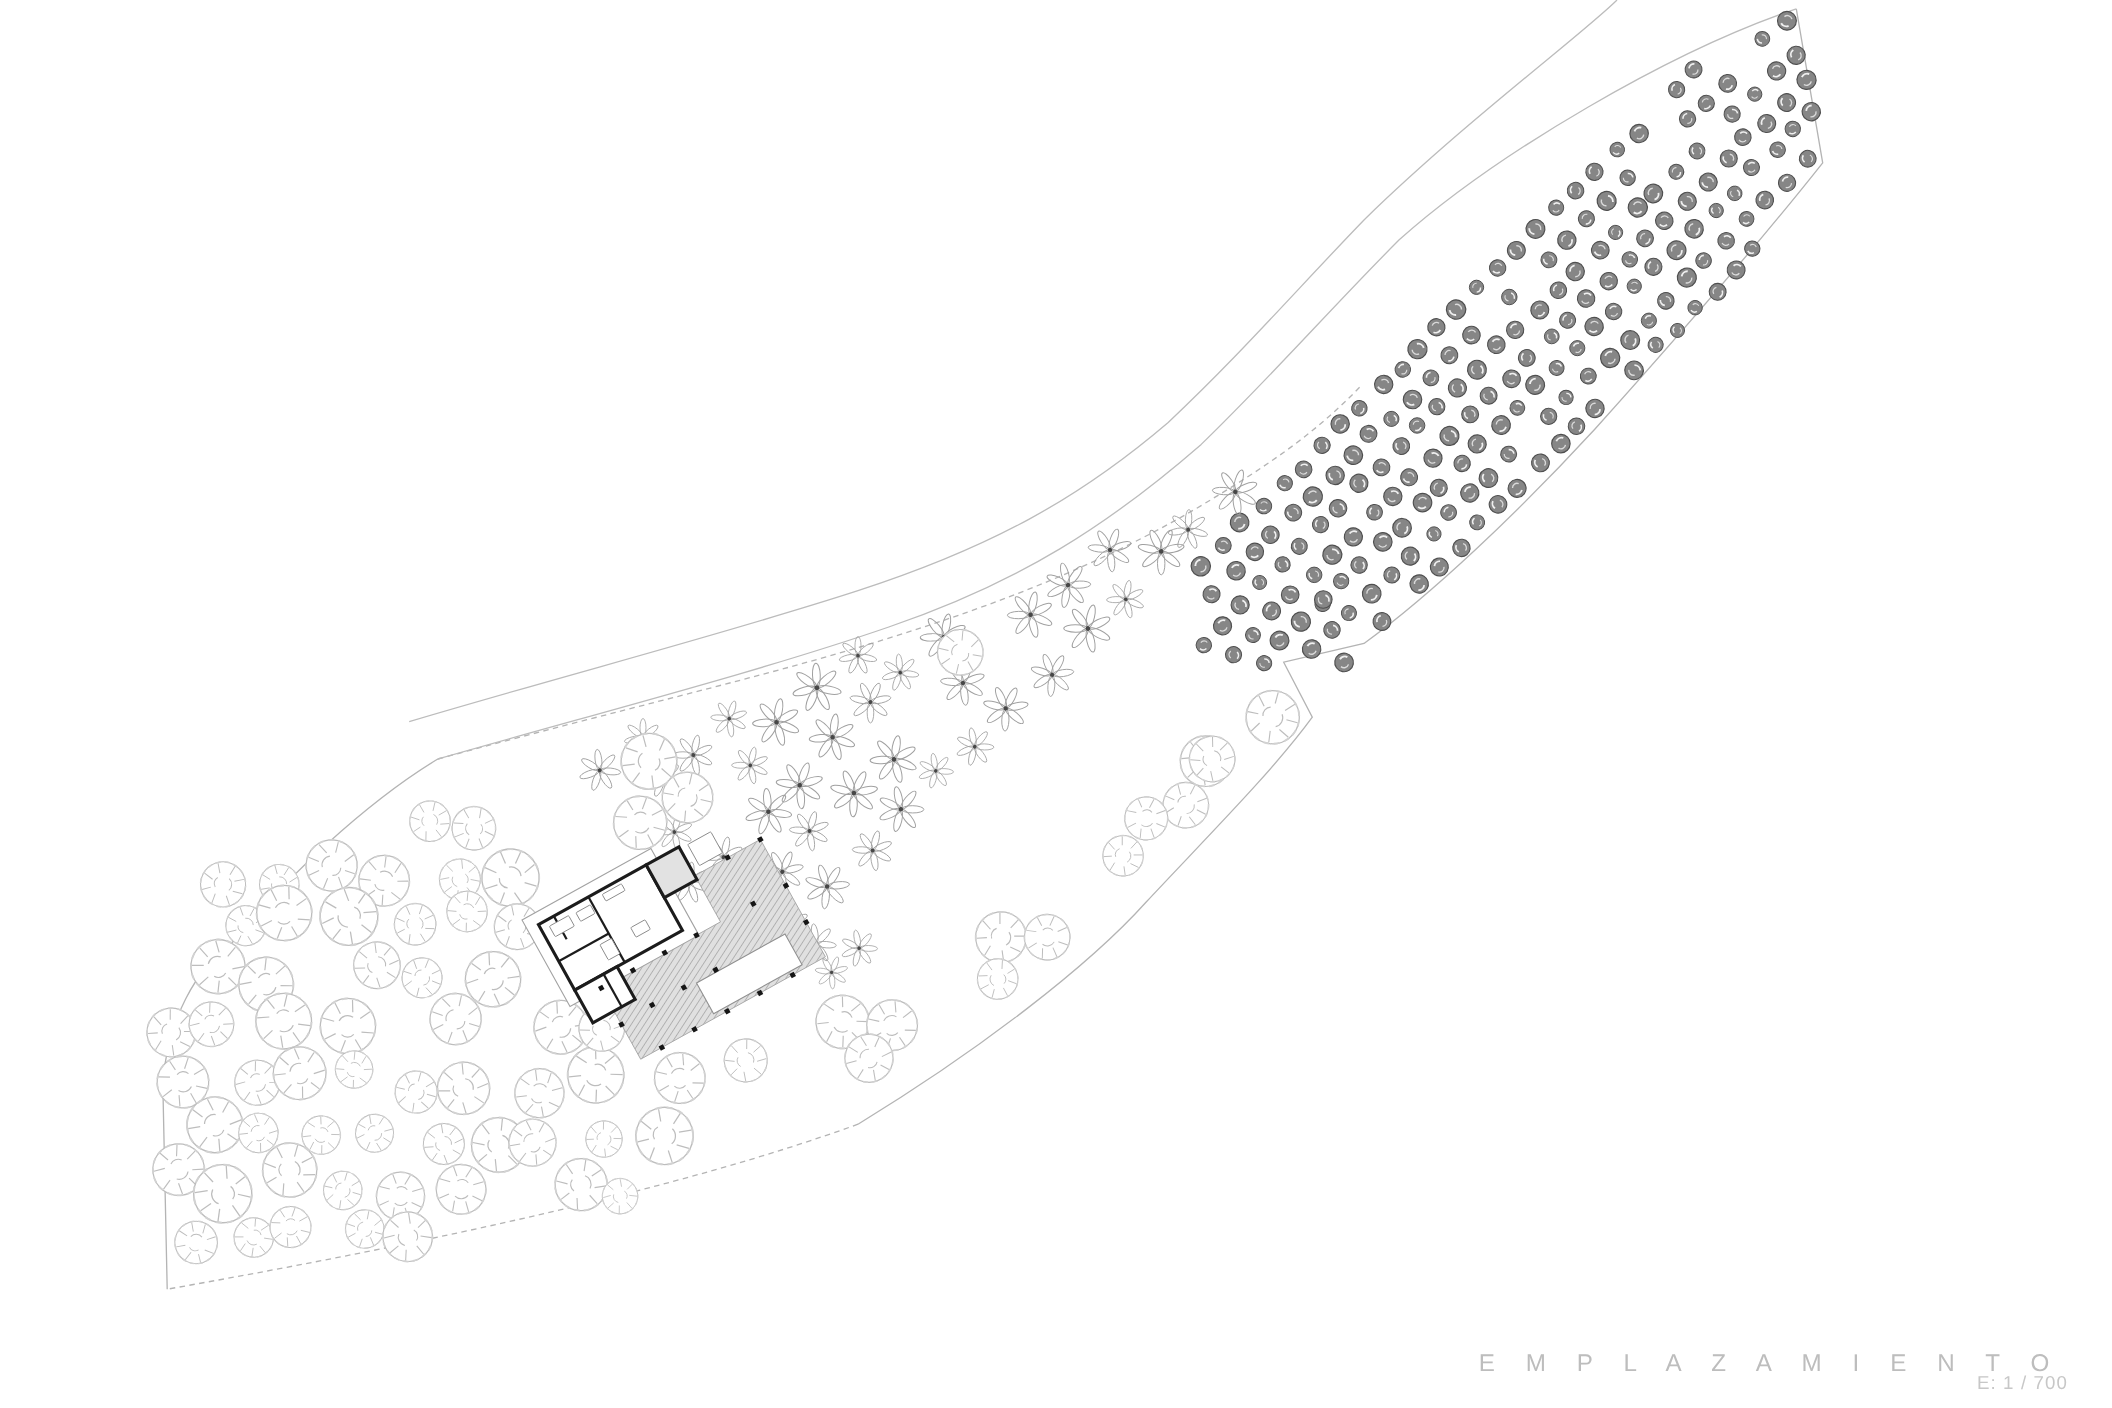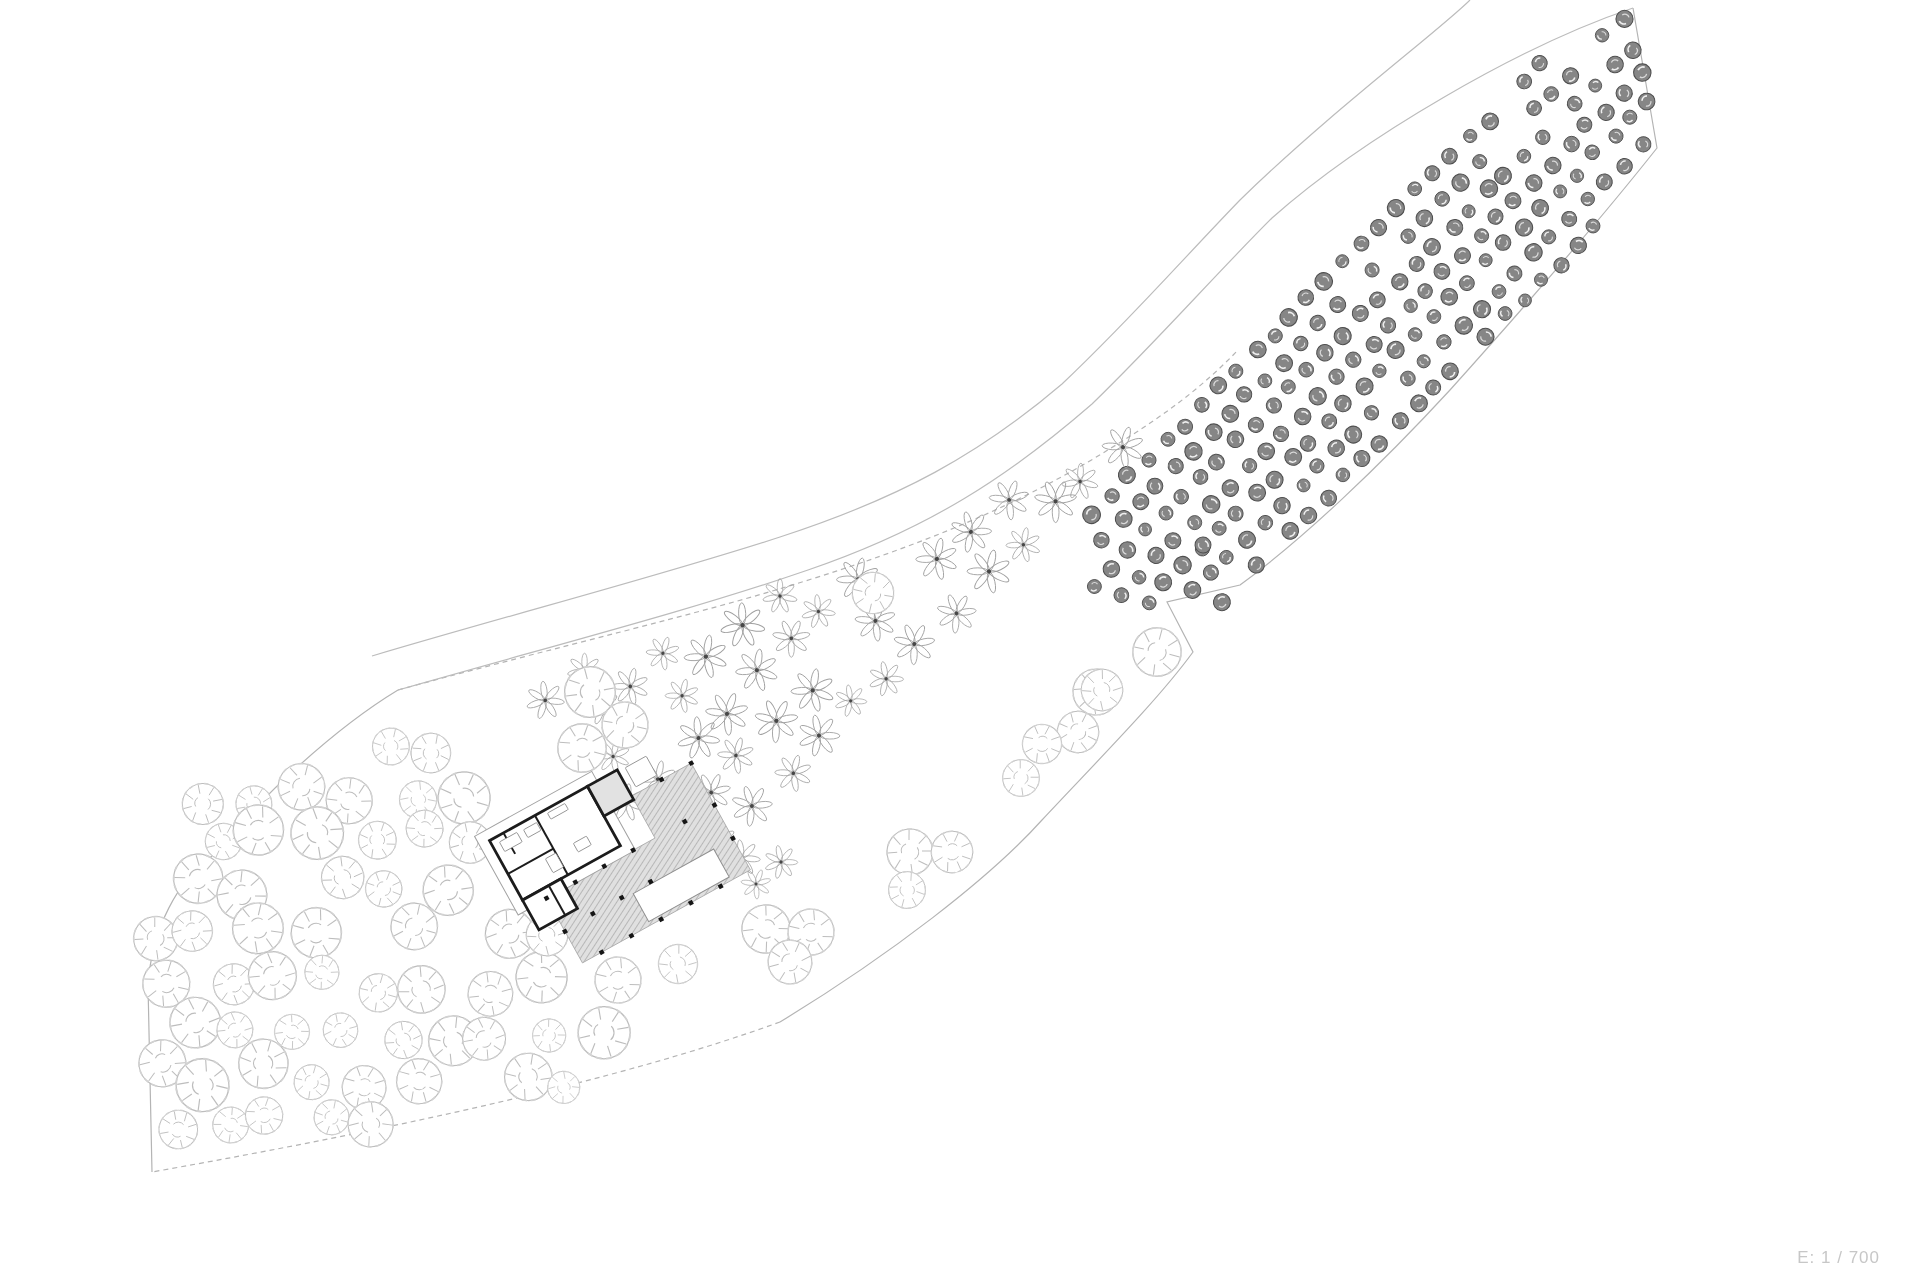--- a/index.html
+++ b/index.html
@@ -413,14 +413,15 @@
           <rect x="-16.2" y="85.8" width="4.4" height="4.4" fill="#161616"></rect>
           <rect x="-50.2" y="85.8" width="4.4" height="4.4" fill="#161616"></rect>
           <rect x="-72.2" y="49.8" width="4.4" height="4.4" fill="#161616"></rect>
           <rect x="-6.2" y="47.8" width="4.4" height="4.4" fill="#161616"></rect>
           <rect x="26.8" y="47.8" width="4.4" height="4.4" fill="#161616"></rect>
           <rect x="-39.2" y="47.8" width="4.4" height="4.4" fill="#161616"></rect>
         </g>
       </g>
   </svg>
 
+  <div class="plan-title">E M P L A Z A M I E N T O</div>
   <div class="plan-scale">E: 1 / 700</div>
 </div>
 
 </body></html>

